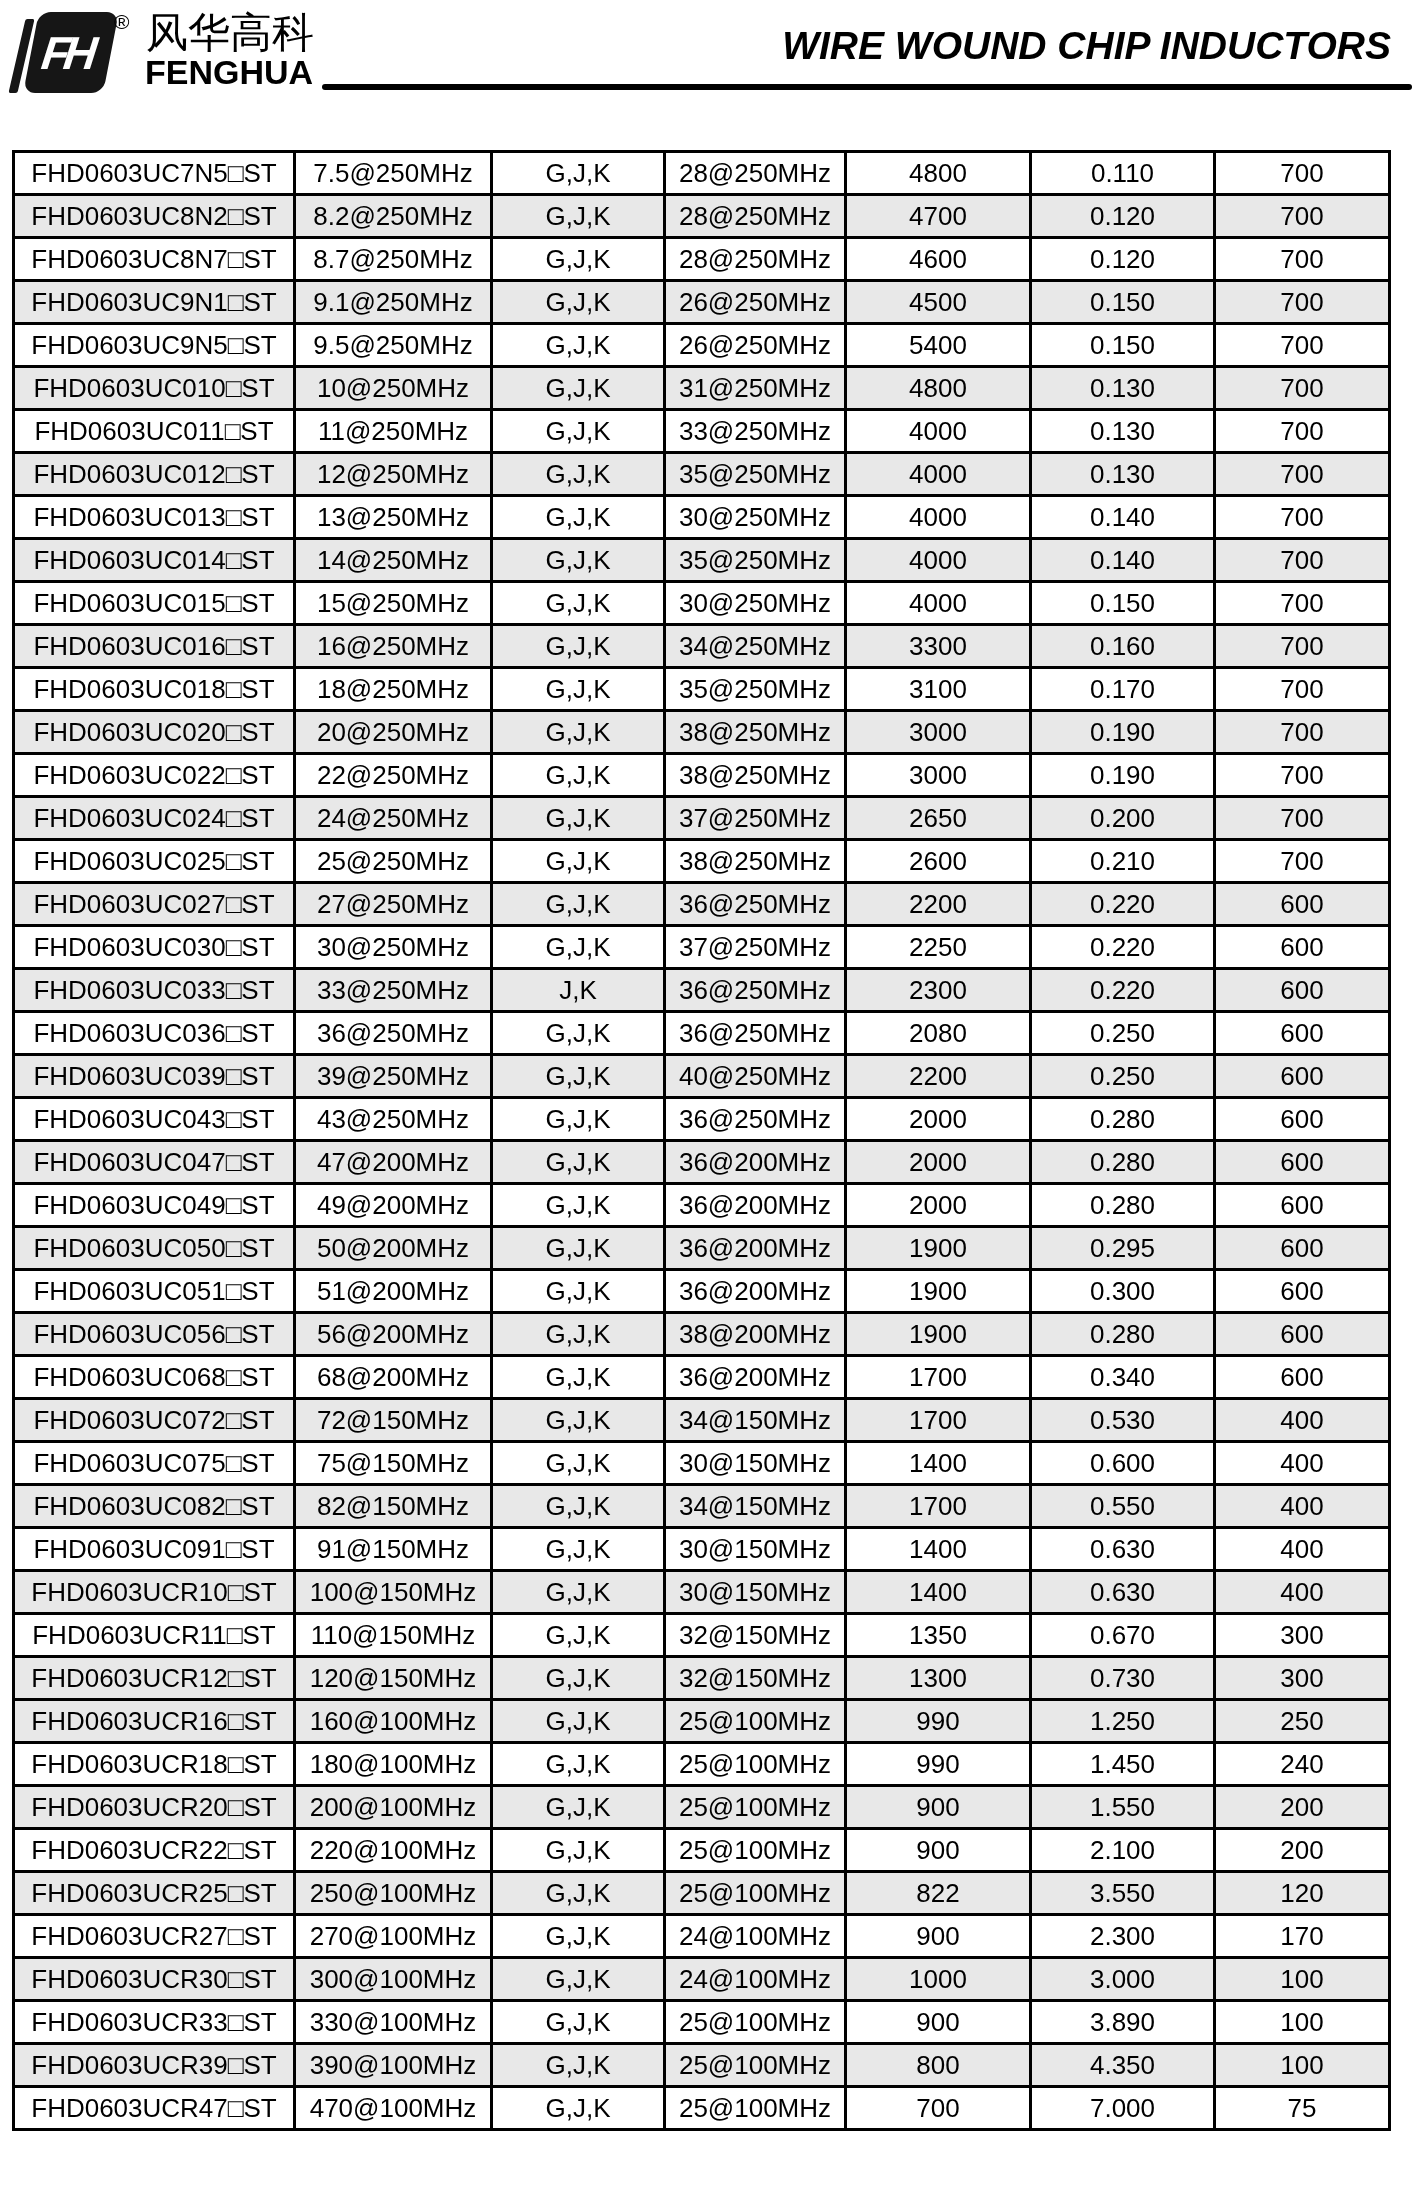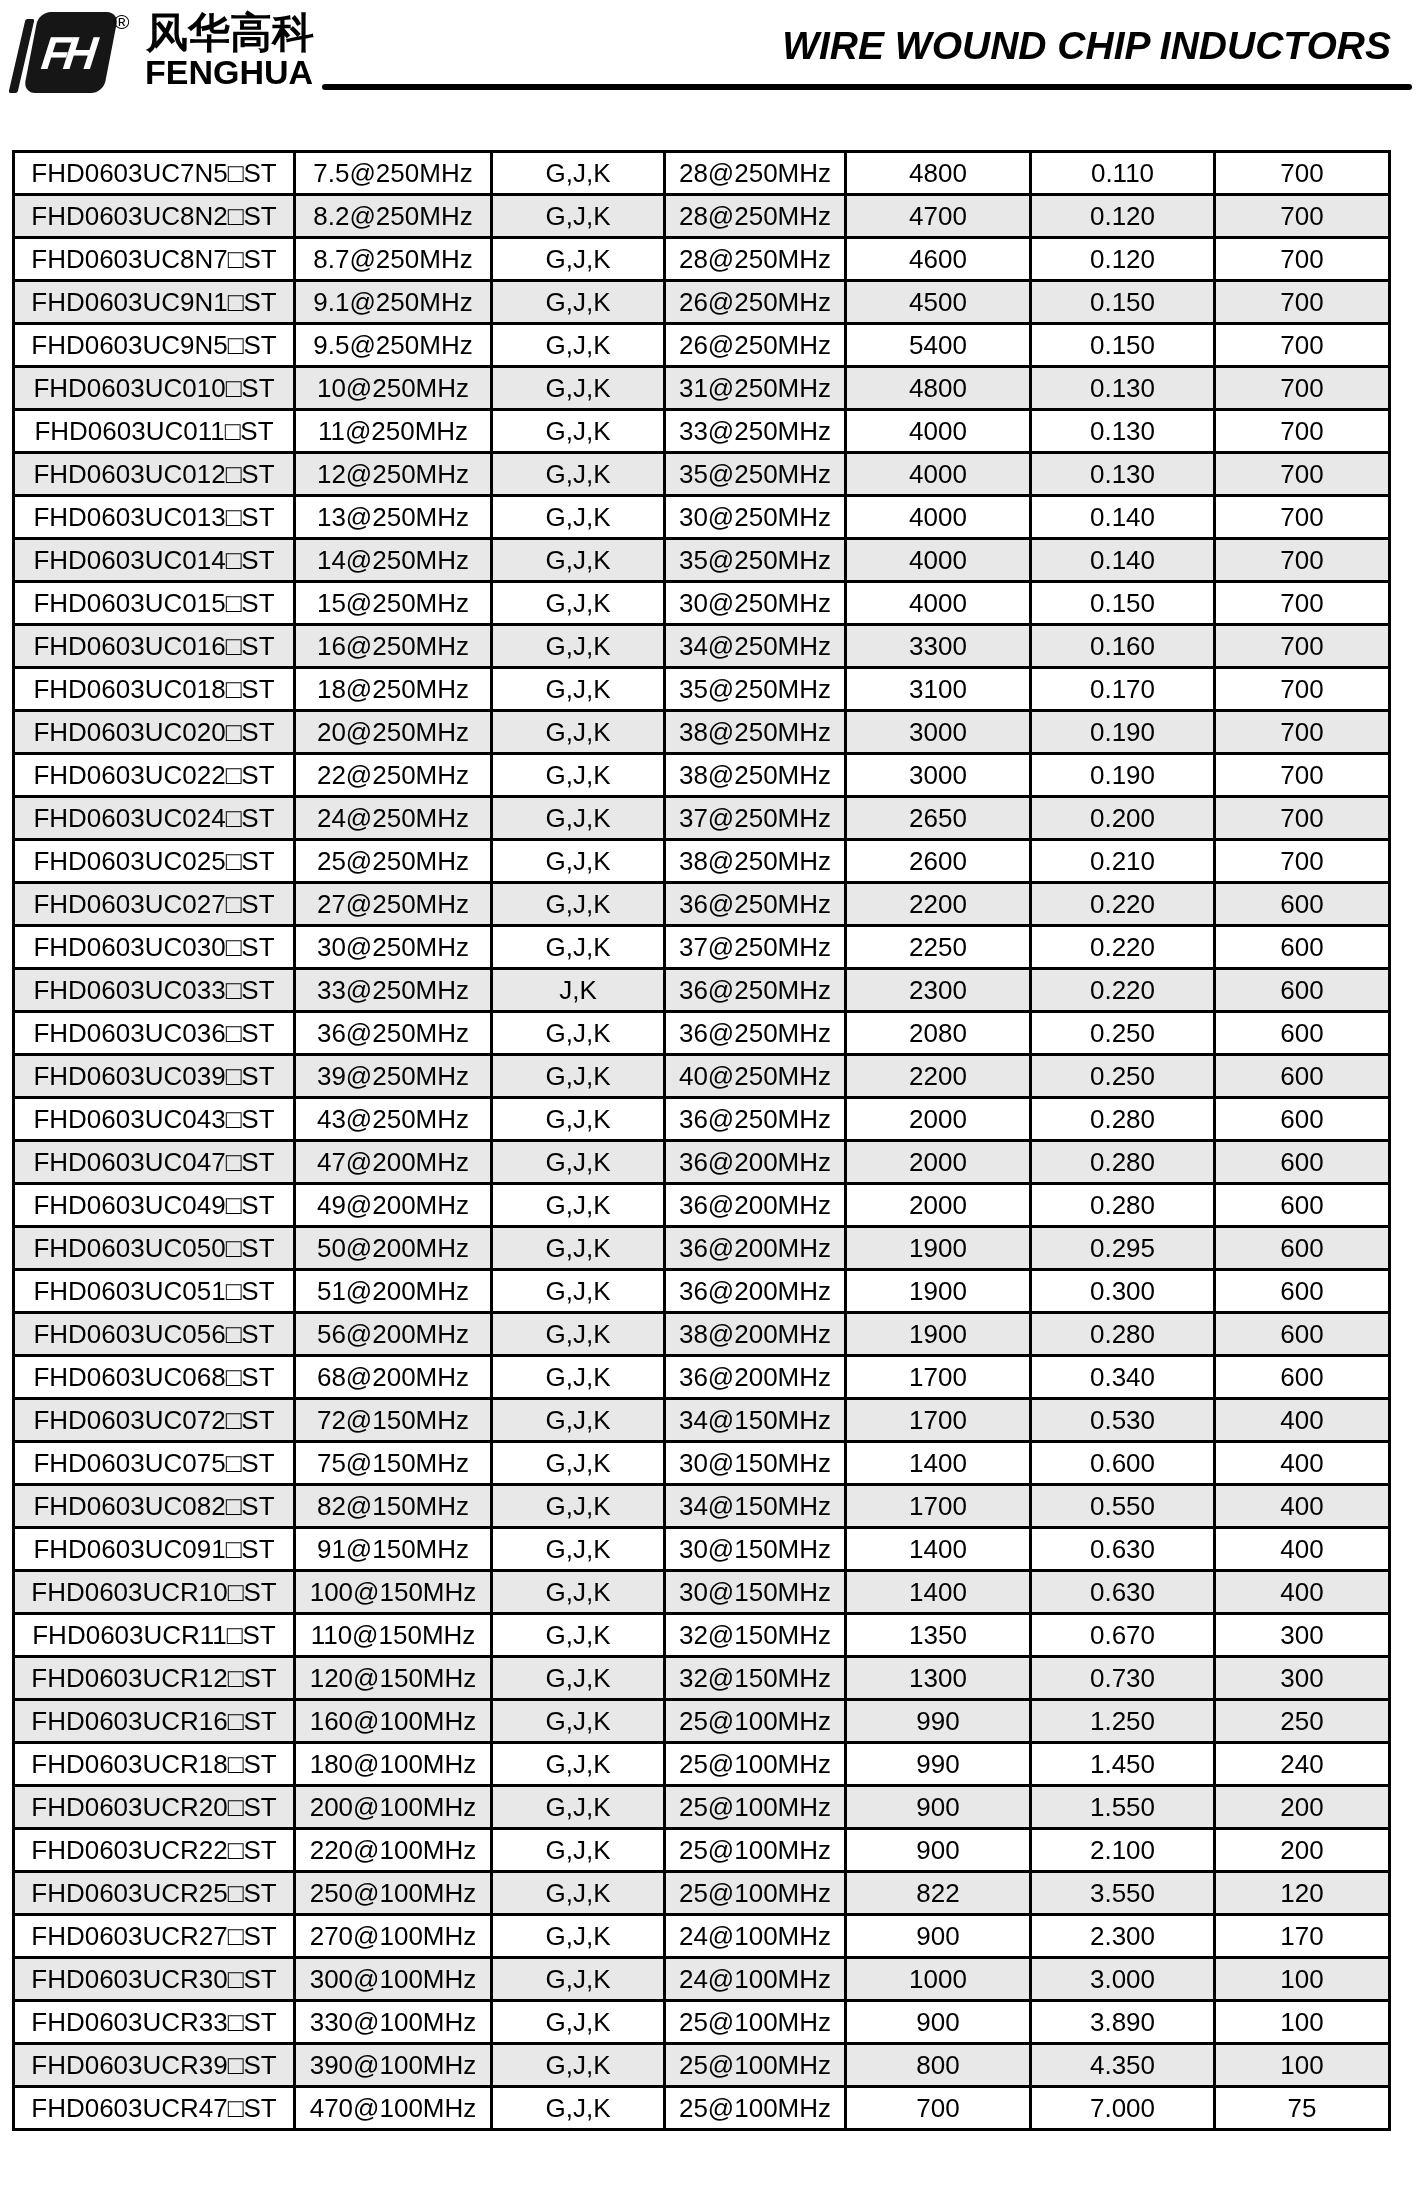--- a/index.html
+++ b/index.html
@@ -37,21 +37,21 @@
     font-weight:bold;
     font-size:46px;
     letter-spacing:-6px;
     transform:skewX(4deg);
     padding-right:8px;
     line-height:1;
   }
   .logo-reg { position:absolute; left:114px; top:11px; font-size:21px; line-height:1; }
   .logo-cn {
     position:absolute; left:146px; top:10px;
-    font-size:42px; font-weight:bold;
+    font-size:42px; font-weight:normal;
     line-height:1.1; letter-spacing:0px; white-space:nowrap;
   }
   .logo-en {
     position:absolute; left:145px; top:55px;
     font-size:34px; font-weight:bold;
     letter-spacing:0px; line-height:1; white-space:nowrap;text-align:right;
   }
 
   .doc-title {
     position:absolute; right:26px; top:24px;

